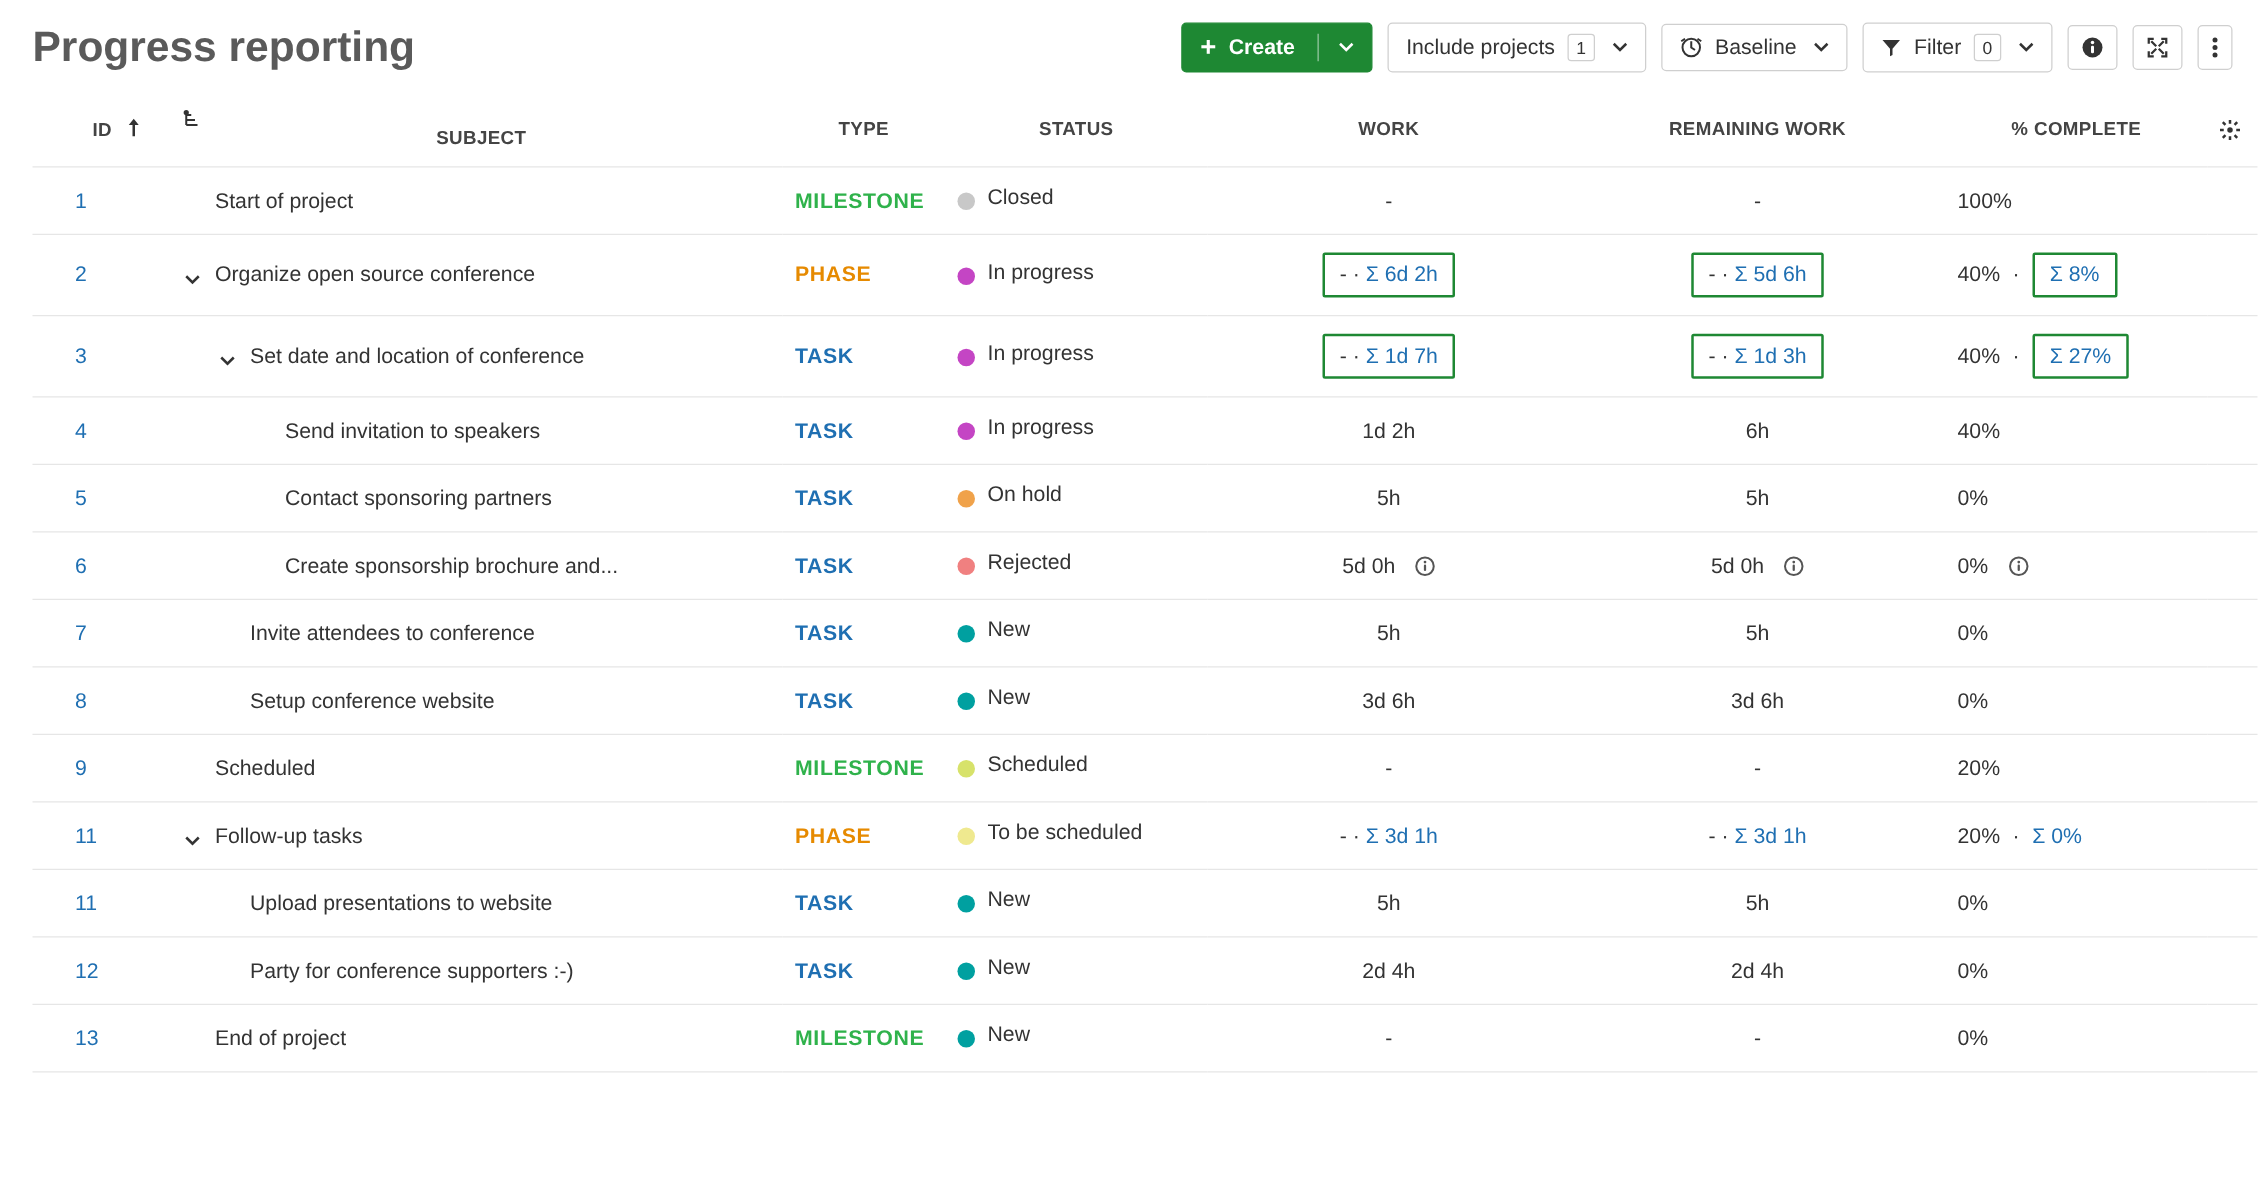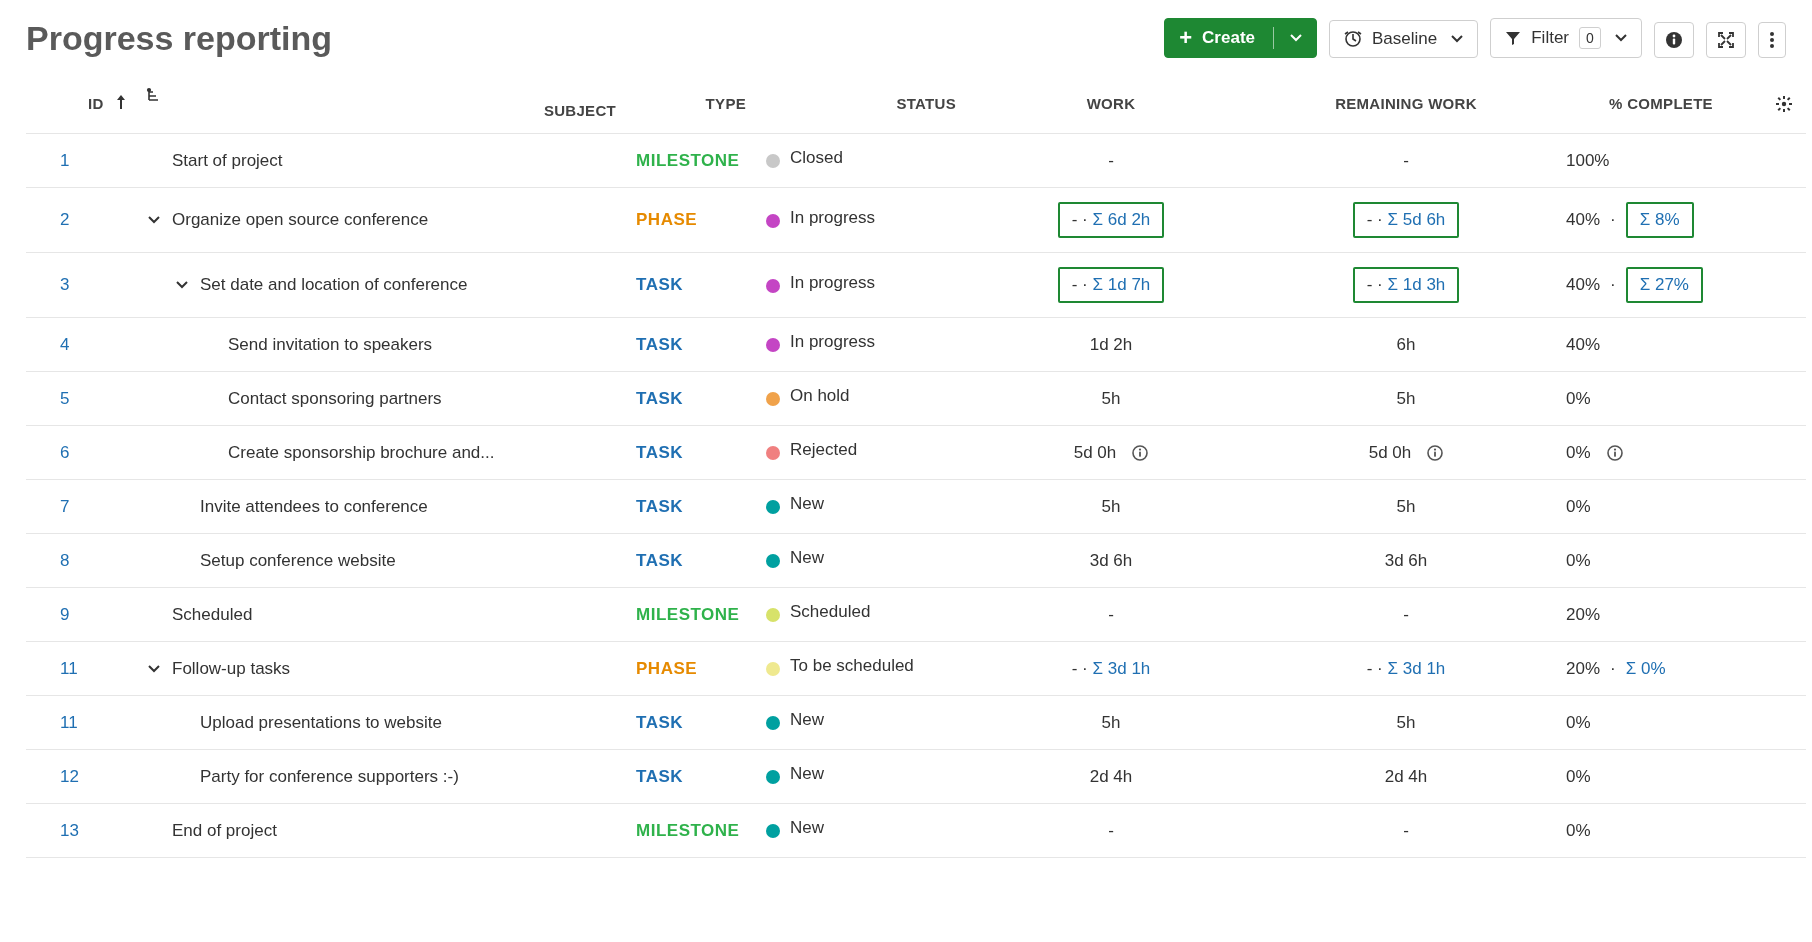--- a/index.html
+++ b/index.html
@@ -16,21 +16,21 @@
     --line:#e6e6e6;
     --box:#1e8833;
     --badge-bg:#ffffff;
     --btn-border:#cfcfcf;
   }
   *{box-sizing:border-box}
   body{margin:0;font-family:"Segoe UI",Arial,Helvetica,sans-serif;color:var(--text);font-size:16px;background:#fff}
   .page{width:1812px;margin:0 auto;padding:18px 26px 10px 26px}
 
   
-  .toolbar{display:flex;align-items:flex-end;gap:12px;margin-bottom:18px}
+  .toolbar{display:flex;align-items:center;gap:12px;margin-bottom:18px}
   .title{font-size:34px;font-weight:700;color:#5a5a5a;margin-right:auto}
   .btn{display:inline-flex;align-items:center;gap:10px;border:1px solid var(--btn-border);background:#fff;padding:8px 14px;border-radius:4px;cursor:pointer;color:#333;font-size:17px}
   .btn.icon-only{padding:8px 10px}
   .btn .chev{margin-left:4px}
   .btn-green{background:var(--green);border-color:var(--green);color:#fff;font-weight:600}
   .btn-green .plus{font-size:22px;line-height:0;font-weight:700}
   .btn-green .sep{width:1px;height:22px;background:rgba(255,255,255,.55);margin:0 2px 0 8px}
   .badge{display:inline-flex;align-items:center;justify-content:center;min-width:22px;height:22px;border:1px solid var(--btn-border);border-radius:3px;padding:0 4px;font-size:14px;color:#333;background:var(--badge-bg)}
   .chev svg,.icon svg{display:block}
 
@@ -38,31 +38,31 @@
   table.wp{width:100%;border-collapse:collapse;table-layout:fixed}
   col.c-id{width:110px}
   col.c-subj{width:490px}
   col.c-type{width:130px}
   col.c-status{width:210px}
   col.c-work{width:290px}
   col.c-rem{width:300px}
   col.c-pct{width:210px}
   col.c-gear{width:40px}
 
-  thead th{font-size:15px;font-weight:700;color:#444;text-align:right;padding:12px 10px 14px;border-bottom:1px solid var(--line);letter-spacing:.02em}
+  thead th{font-size:15px;font-weight:700;color:#444;text-align:center;padding:12px 10px 14px;border-bottom:1px solid var(--line);letter-spacing:.02em}
   thead th .sort{margin-left:8px;color:#333}
   th.c-id{padding-left:34px}
   th.c-work,th.c-rem,th.c-pct{text-align:center}
   th.c-gear{text-align:center;color:#333}
 
   tbody td{padding:14px 10px;border-bottom:1px solid var(--line);vertical-align:middle;font-size:17px;color:#333;white-space:nowrap}
   td.id{padding-left:34px}
   td.id a{color:var(--blue);text-decoration:none}
   td.subj{color:#333}
-  .subj-wrap{display:flex;align-items:center;gap:10px}
+  .subj-wrap{display:flex;align-items:flex-end;gap:10px}
   .caret{display:inline-flex;width:16px;justify-content:center;color:#333}
   .indent-0{padding-left:0}
   .indent-1{padding-left:28px}
   .indent-2{padding-left:56px}
 
   td.type .tlabel{font-weight:700;letter-spacing:.03em}
   .type-milestone{color:#2fb24b}
   .type-phase{color:var(--orange)}
   .type-task{color:var(--blue)}
 
@@ -96,20 +96,29 @@
       <span class="plus">+</span>
       <span>Create</span>
       <span class="sep"></span>
       <span class="chev">
         <svg width="12" height="12" viewBox="0 0 12 12">
             <path d="M1 3 L6 8 L11 3" fill="none" stroke="#fff" stroke-width="2"></path>
           </svg>
       </span>
     </button>
 
+    <button class="btn">
+      <span>Include projects</span>
+      <span class="badge">1</span>
+      <span class="chev">
+        <svg width="12" height="12" viewBox="0 0 12 12">
+            <path d="M1 3 L6 8 L11 3" fill="none" stroke="#333" stroke-width="2"></path>
+          </svg>
+      </span>
+    </button>
 
     <button class="btn">
       <span class="icon">
         <svg width="18" height="18" viewBox="0 0 18 18">
           <circle cx="9" cy="9" r="7" fill="none" stroke="#333" stroke-width="1.6"></circle>
           <path d="M9 4 V9 L12 11" fill="none" stroke="#333" stroke-width="1.6"></path>
           <path d="M1 4 L4 2 M17 4 L14 2" stroke="#333" stroke-width="1.6"></path>
         </svg>
       </span>
       <span>Baseline</span>

